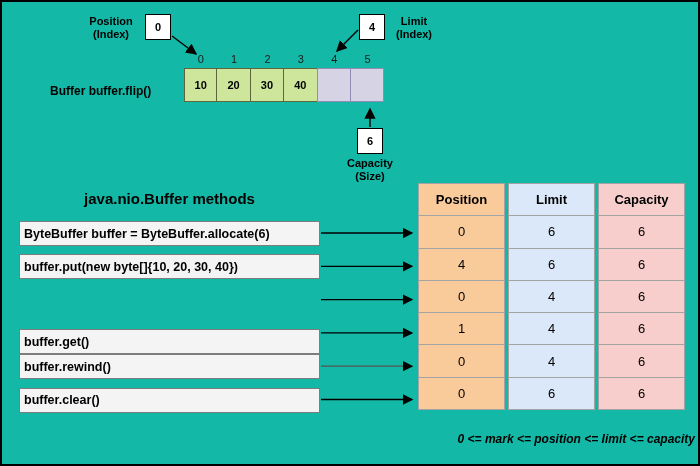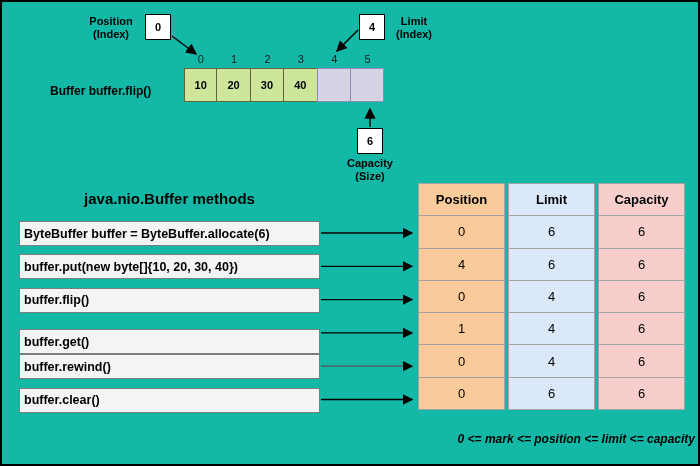--- a/index.html
+++ b/index.html
@@ -130,21 +130,20 @@
   <div class="buffer-row-label">Buffer buffer.flip()</div>
 
   <div class="idx-box" style="left:355px; top:126px;">6</div>
   <div class="anno" style="left:338px; top:155px; width:60px;">Capacity
 (Size)</div>
 
   <div class="methods-title">java.nio.Buffer methods</div>
 
   <div class="method-box" style="top:219px;">ByteBuffer buffer = ByteBuffer.allocate(6)</div>
   <div class="method-box" style="top:252.3px;">buffer.put(new byte[]{10, 20, 30, 40})</div>
-  <div class="method-box" style="top:285.6px;">buffer.flip()</div>
   <div class="method-box" style="top:327px;">buffer.get()</div>
   <div class="method-box" style="top:385.5px;">buffer.clear()</div>
   <div class="method-box" style="top:352.2px;">buffer.rewind()</div>
 
   <div class="state-table">
     <div class="tcol col-orange">
       <div class="tcell th">Position</div>
       <div class="tcell">0</div>
       <div class="tcell">4</div>
       <div class="tcell">0</div>

